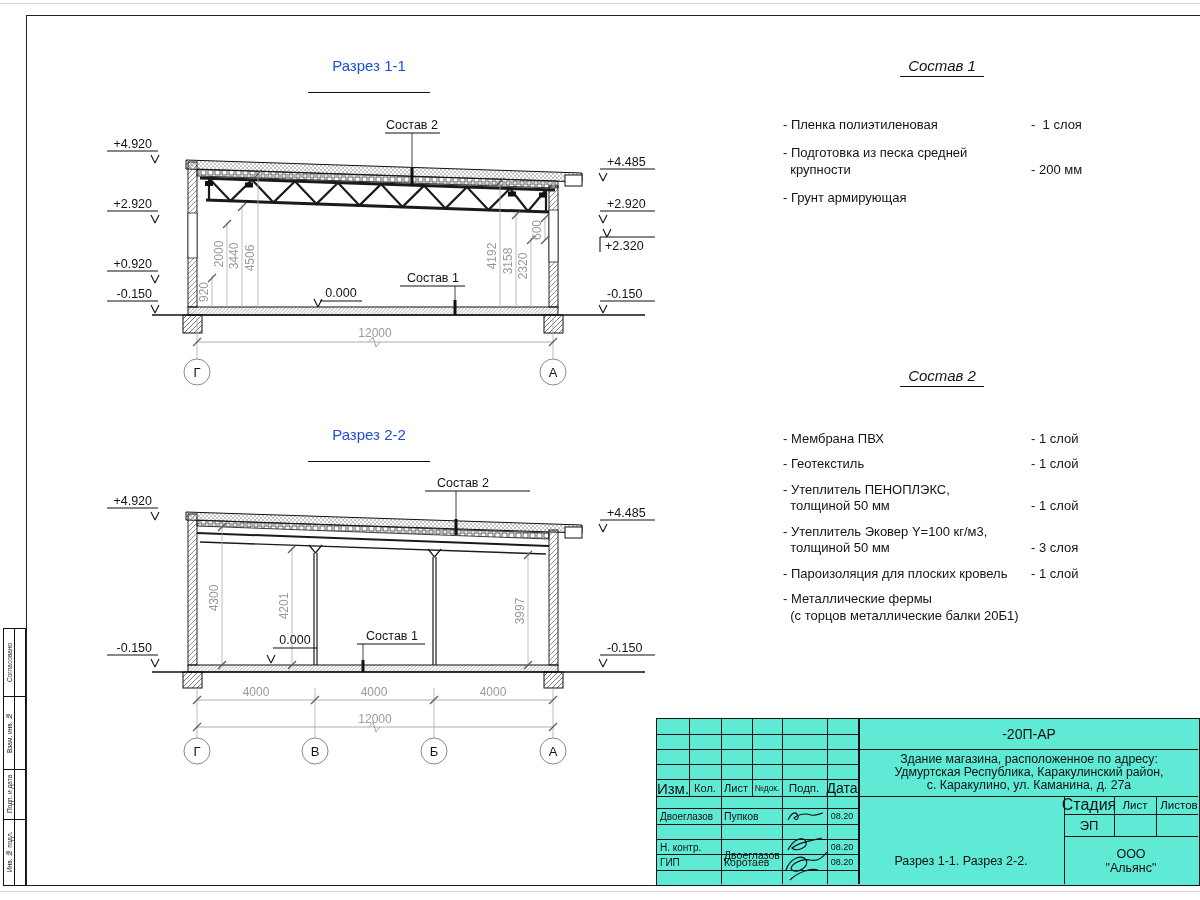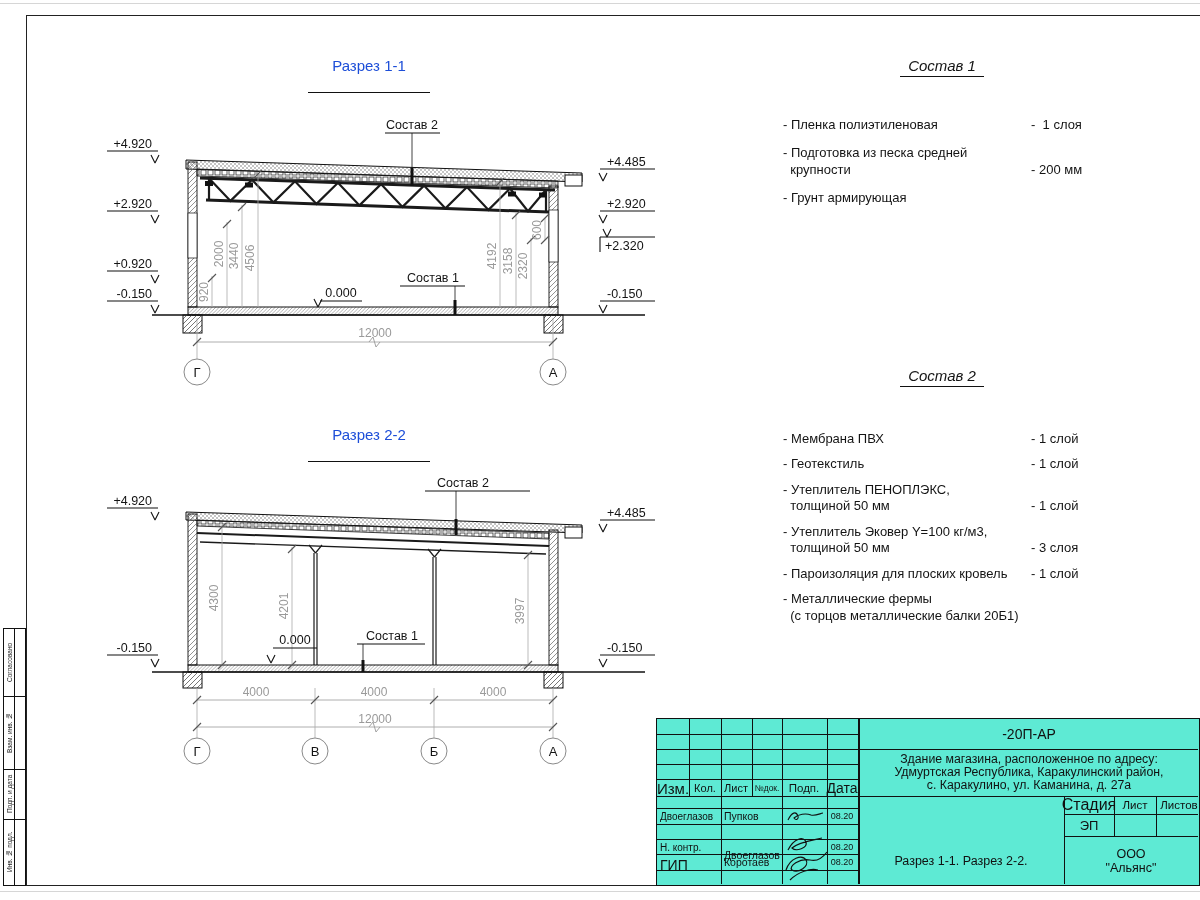--- a/index.html
+++ b/index.html
@@ -370,21 +370,21 @@
     <div class="tb-text ctr" style="left:79px;top:68.5px;font-size:11px">Лист</div>
     <div class="tb-text ctr" style="left:110px;top:68.5px;font-size:8.5px">№док.</div>
     <div class="tb-text ctr" style="left:147px;top:68.5px;font-size:11.5px">Подп.</div>
     <div class="tb-text ctr" style="left:185px;top:68.5px;font-size:14px">Дата</div>
     <div class="tb-text" style="left:3px;top:92px;font-size:10px">Двоеглазов</div>
     <div class="tb-text" style="left:67px;top:91px;font-size:10.5px">Пупков</div>
     <div class="tb-text ctr" style="left:185px;top:97px;font-size:9px">08.20</div>
     <div class="tb-text" style="left:3px;top:123px;font-size:10px">Н. контр.</div>
     <div class="tb-text" style="left:67px;top:130px;font-size:10.5px">Двоеглазов</div>
     <div class="tb-text ctr" style="left:185px;top:127.5px;font-size:9px">08.20</div>
-    <div class="tb-text" style="left:3px;top:138px;font-size:14px">ГИП</div>
+    <div class="tb-text" style="left:3px;top:138px;font-size:10px">ГИП</div>
     <div class="tb-text" style="left:67px;top:137px;font-size:10.5px">Коротаев</div>
     <div class="tb-text ctr" style="left:185px;top:143px;font-size:9px">08.20</div>
     <div class="tb-text ctr" style="left:432px;top:86px;font-size:16px">Стадия</div>
     <div class="tb-text ctr" style="left:478px;top:86px;font-size:11.5px">Лист</div>
     <div class="tb-text ctr" style="left:522px;top:86px;font-size:11.5px">Листов</div>
     <div class="tb-text ctr" style="left:432px;top:106px;font-size:13px">ЭП</div>
     <div class="tb-text ctr" style="left:304px;top:142px;font-size:12.5px">Разрез 1-1. Разрез 2-2.</div>
     <div class="tb-text ctr" style="left:474px;top:142px;font-size:12.5px">ООО "Альянс"</div>
 
     <svg style="position:absolute;left:127px;top:89px" width="42" height="16" viewBox="0 0 42 16">

